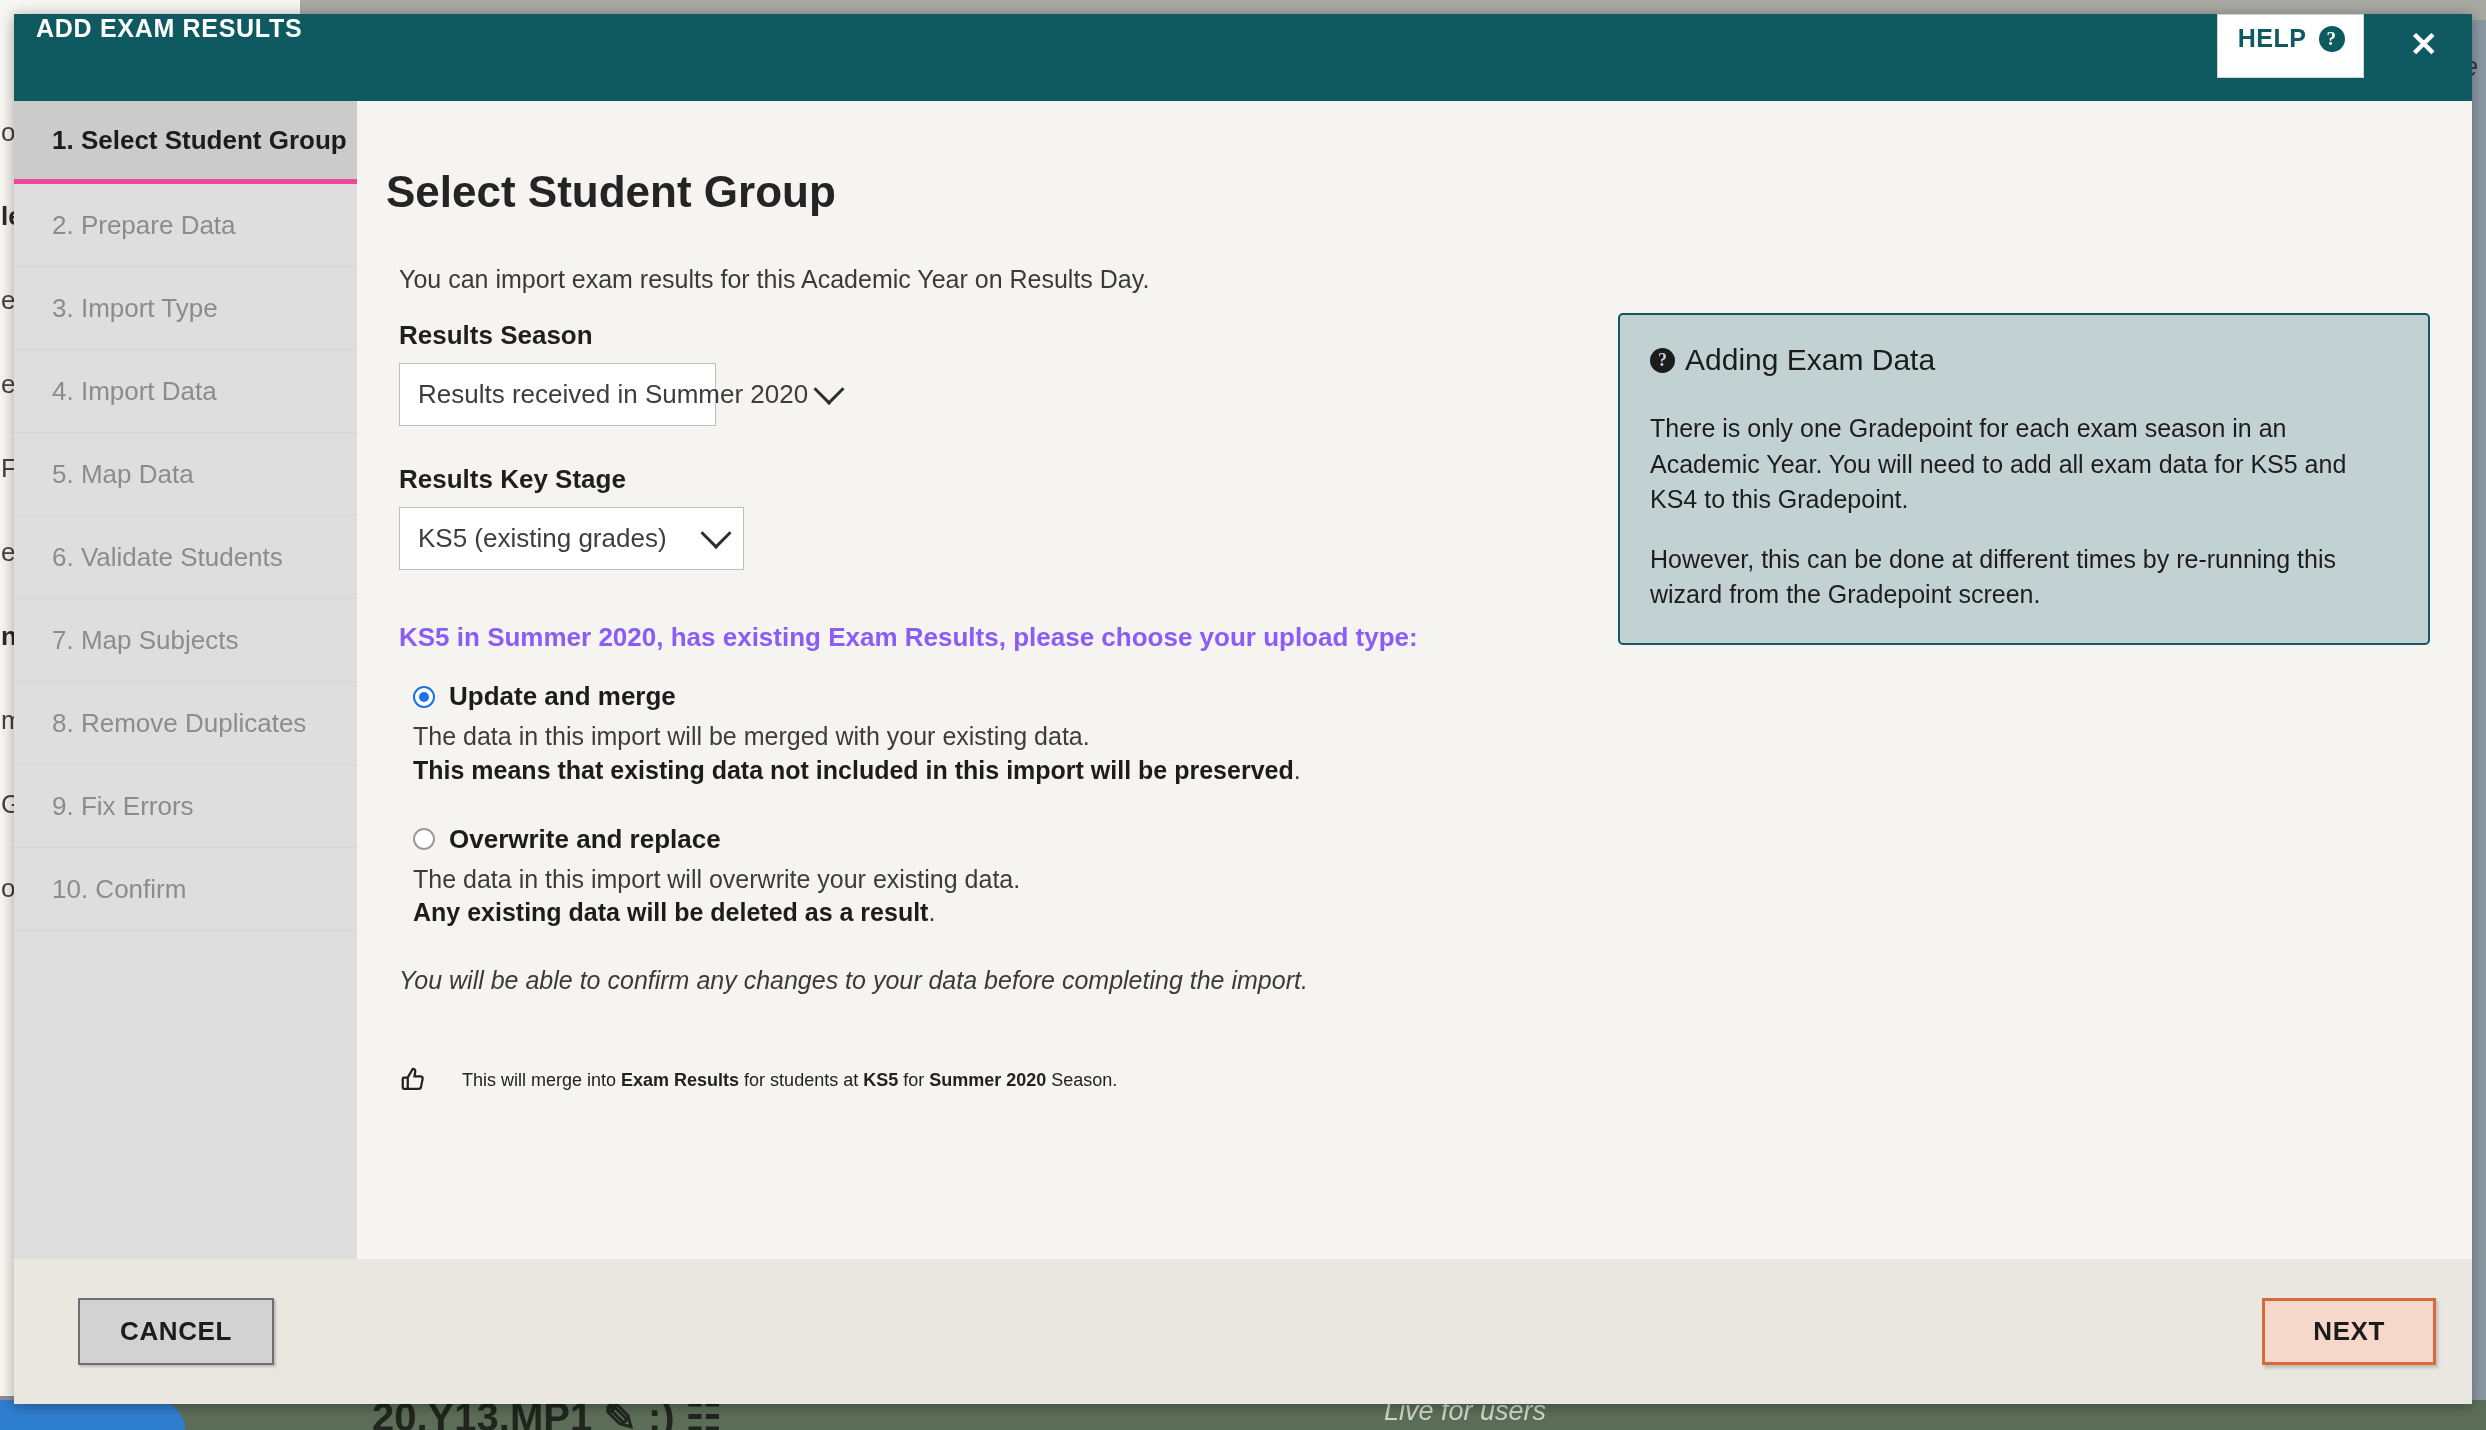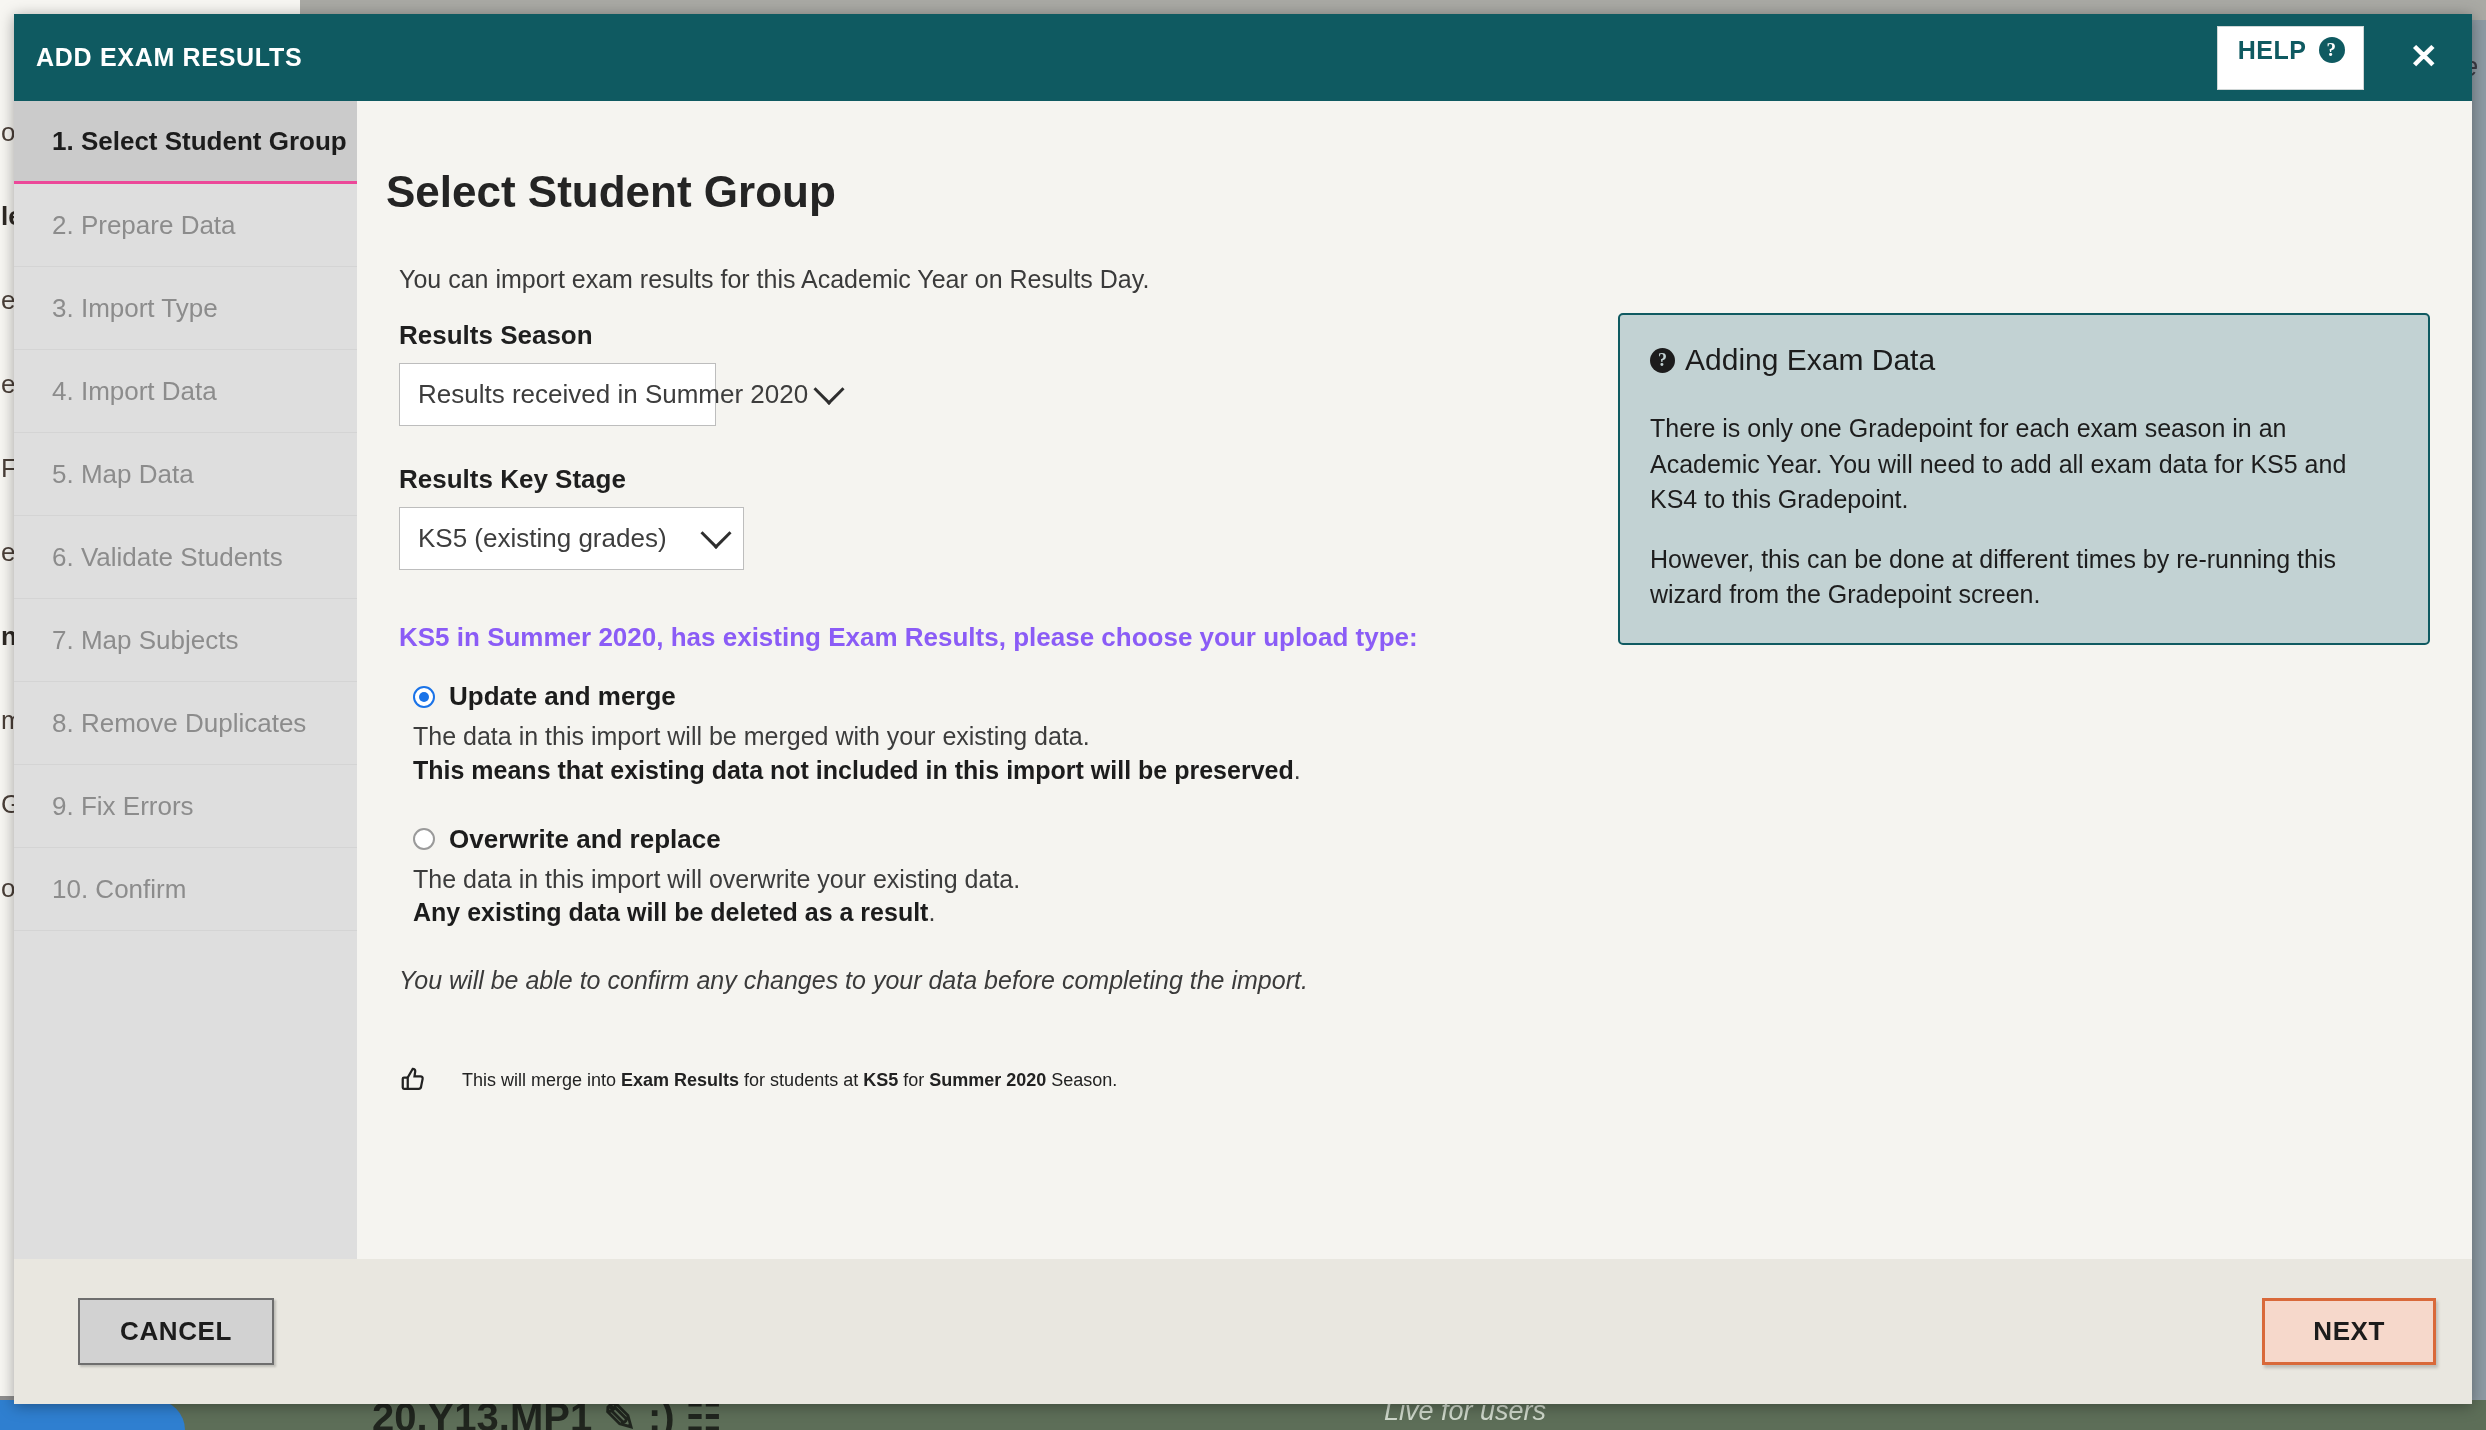--- a/index.html
+++ b/index.html
@@ -66,21 +66,21 @@
     background: #f5f4f0;
     box-shadow: 0 2px 14px rgba(0,0,0,.35);
     display: flex; flex-direction: column;
     overflow: hidden;
   }
 
   
   #modal-header {
     height: 87px; flex: 0 0 87px;
     background: #0f5a61;
-    display: flex; align-items: center;
+    display: flex; align-items: flex-start;
     padding: 0 18px 0 22px;
   }
   #modal-title {
     color: #ffffff; font-size: 25px; font-weight: bold;
     letter-spacing: .7px;
   }
   #header-right { margin-left: auto; display: flex; align-items: center; gap: 30px; }
   #help-button {
     background: #ffffff; color: #0f5a61;
     font-size: 25px; font-weight: bold; letter-spacing: .5px;
@@ -112,21 +112,21 @@
   .step {
     height: 83px;
     display: flex; align-items: center;
     padding-left: 38px;
     font-size: 26px; color: #8c8c8c;
     border-bottom: 1px solid #d4d4d4;
     cursor: pointer;
   }
   .step.active {
     background: #cbcbcb; color: #1c1c1c; font-weight: bold;
-    border-bottom: 3px solid #ec4899;
+    border-bottom: 5px solid #ec4899;
   }
 
   
   #main-pane {
     flex: 1 1 auto; background: #f5f4f0;
     position: relative; padding: 50px 0 0 0;
     overflow: hidden;
   }
   #page-title {
     font-size: 44px; font-weight: bold; color: #242424;

